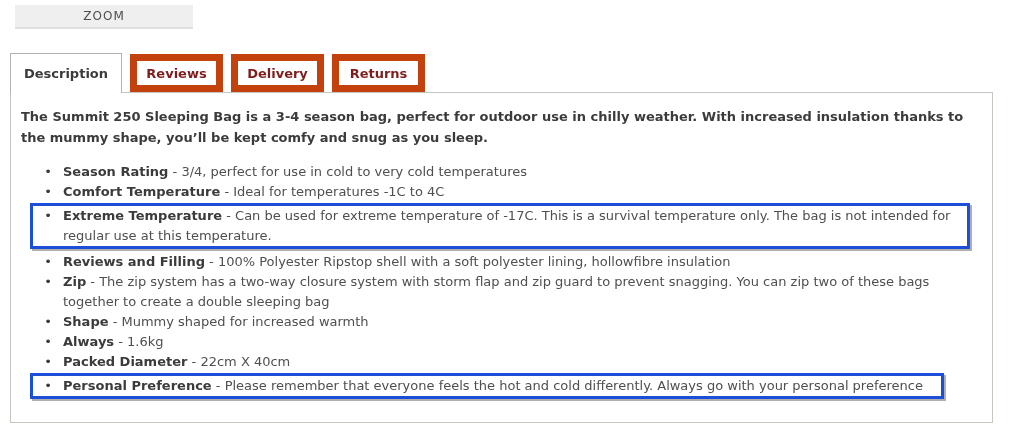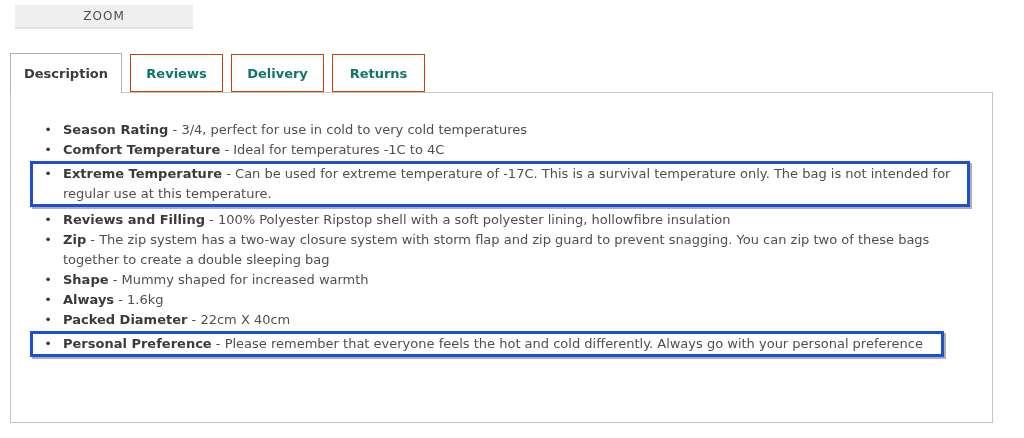--- a/index.html
+++ b/index.html
@@ -23,23 +23,23 @@
     font-size: 12px;
     letter-spacing: 1px;
     cursor: pointer;
   }
 
   
   .tabs { position: absolute; left: 10px; top: 53px; display: flex; align-items: center; }
   .tab {
     height: 38px; width: 93px;
     margin-right: 8px;
-    border: 1px solid #c2410c;
+    border: 7px solid #c2410c;
     background: #ffffff;
-    color: #0f766e;
+    color: #7f1d1d;
     font-size: 13px; font-weight: bold;
     display: flex; align-items: center; justify-content: center;
     cursor: pointer;
   }
   .tab.active {
     width: 112px; height: 40px;
     border: 1px solid #b3b3ab;
     border-bottom: none;
     color: #3b3b3b;
     position: relative; z-index: 2;
@@ -89,20 +89,21 @@
   <div class="tabs">
     <div class="tab active">Description</div>
     <div class="tab">Reviews</div>
     <div class="tab">Delivery</div>
     <div class="tab">Returns</div>
   </div>
 
   <div class="panel">
     <div class="panel-content">
 
+      <p class="intro">The Summit 250 Sleeping Bag is a 3-4 season bag, perfect for outdoor use in chilly weather. With increased insulation thanks to the mummy shape, you’ll be kept comfy and snug as you sleep.</p>
 
       <ul class="bullets">
 
         <li class="bullet-item">
           <span class="dot">•</span>
           <span class="content"><b>Season Rating</b><span> - 3/4, perfect for use in cold to very cold temperatures</span></span>
         </li>
 
         <li class="bullet-item">
           <span class="dot">•</span>

